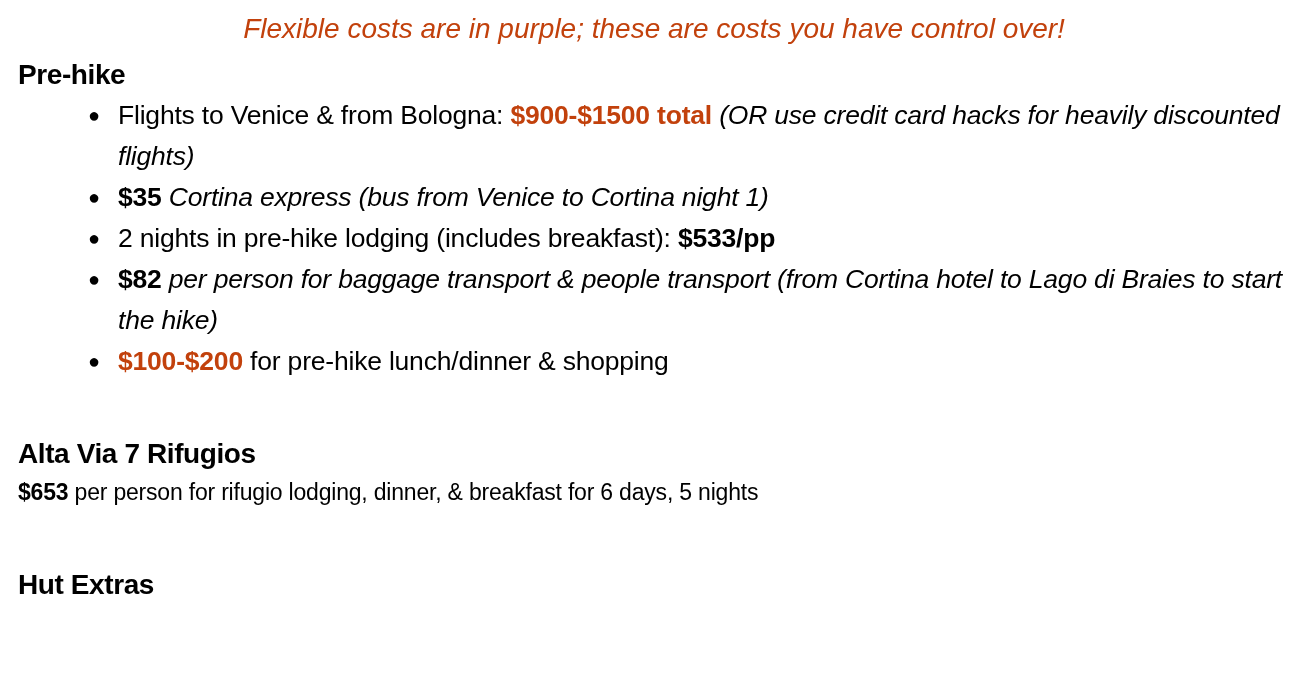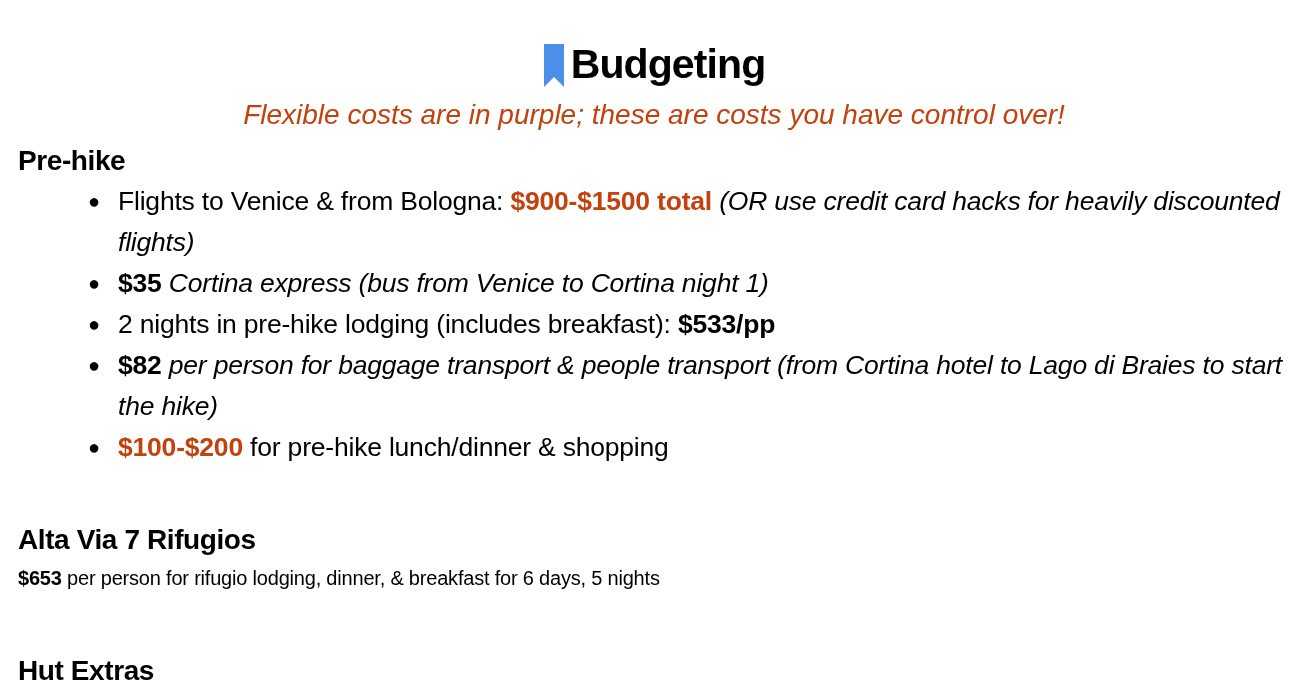--- a/index.html
+++ b/index.html
@@ -86,47 +86,39 @@
   .bullet-item .dot {
     position: absolute;
     left: 70px;
     top: 0;
     line-height: 41px;
     font-size: 20px;
   }
 
   
   .plain-line {
-    font-size: 20px;
+    font-size: 23px;
     line-height: 41px;
     letter-spacing: -0.2px;
     margin-top: 2px;
   }
 
   
   .it  { font-style: italic; }
   .b   { font-weight: bold; }
   .bi  { font-weight: bold; }
   .purple { color: #c2410c; }
 
   .gap-block { height: 42px; }
 </style>
 </head>
 <body>
 
 <div class="page">
 
-  <div class="title-row">
-    <span class="bookmark-icon">
-      <svg width="22" height="44" viewBox="0 0 22 44" xmlns="http://www.w3.org/2000/svg">
-        <path d="M1 0 H21 V43 L11 33 L1 43 Z" fill="#4a90e8"></path>
-      </svg>
-    </span>
-    <span class="page-title">Budgeting</span>
-  </div>
 
   <div class="subtitle purple">Flexible costs are in purple; these are costs you have control over!</div>
 
   <div class="section-heading">Pre-hike</div>
 
   <ul class="bullet-list">
 
     <li class="bullet-item">
       <span class="dot">●</span>
       <span>Flights to Venice &amp; from Bologna: </span><span class="bi purple">$900-$1500 total</span><span class="it"> (OR use credit card hacks for heavily discounted flights)</span>

